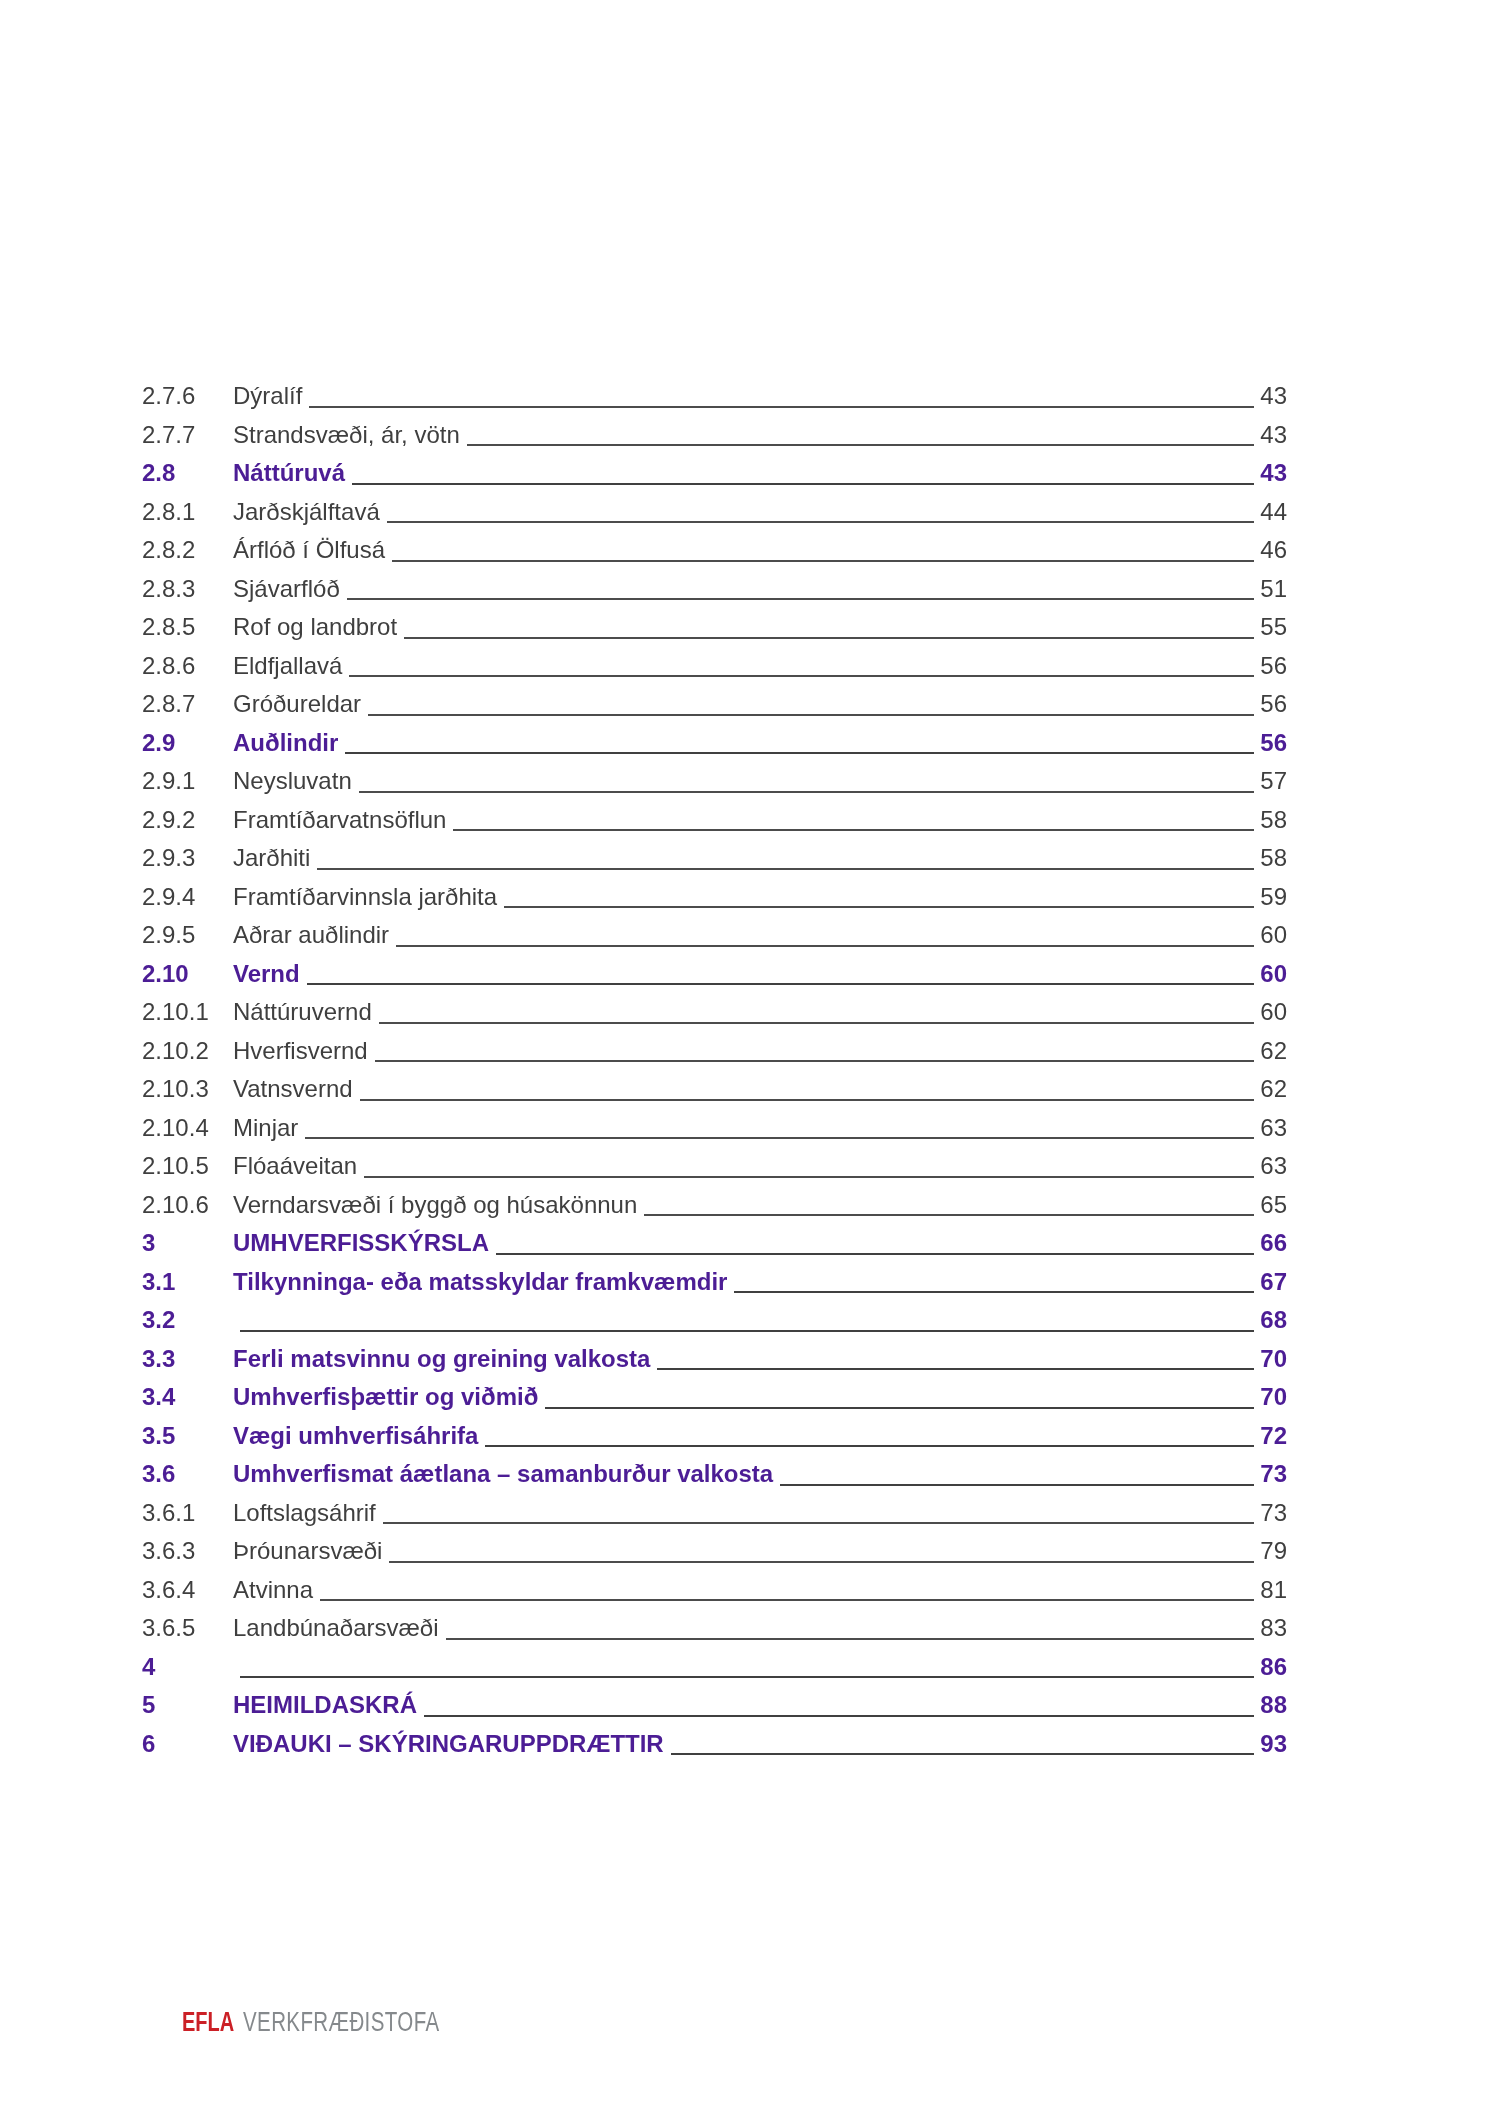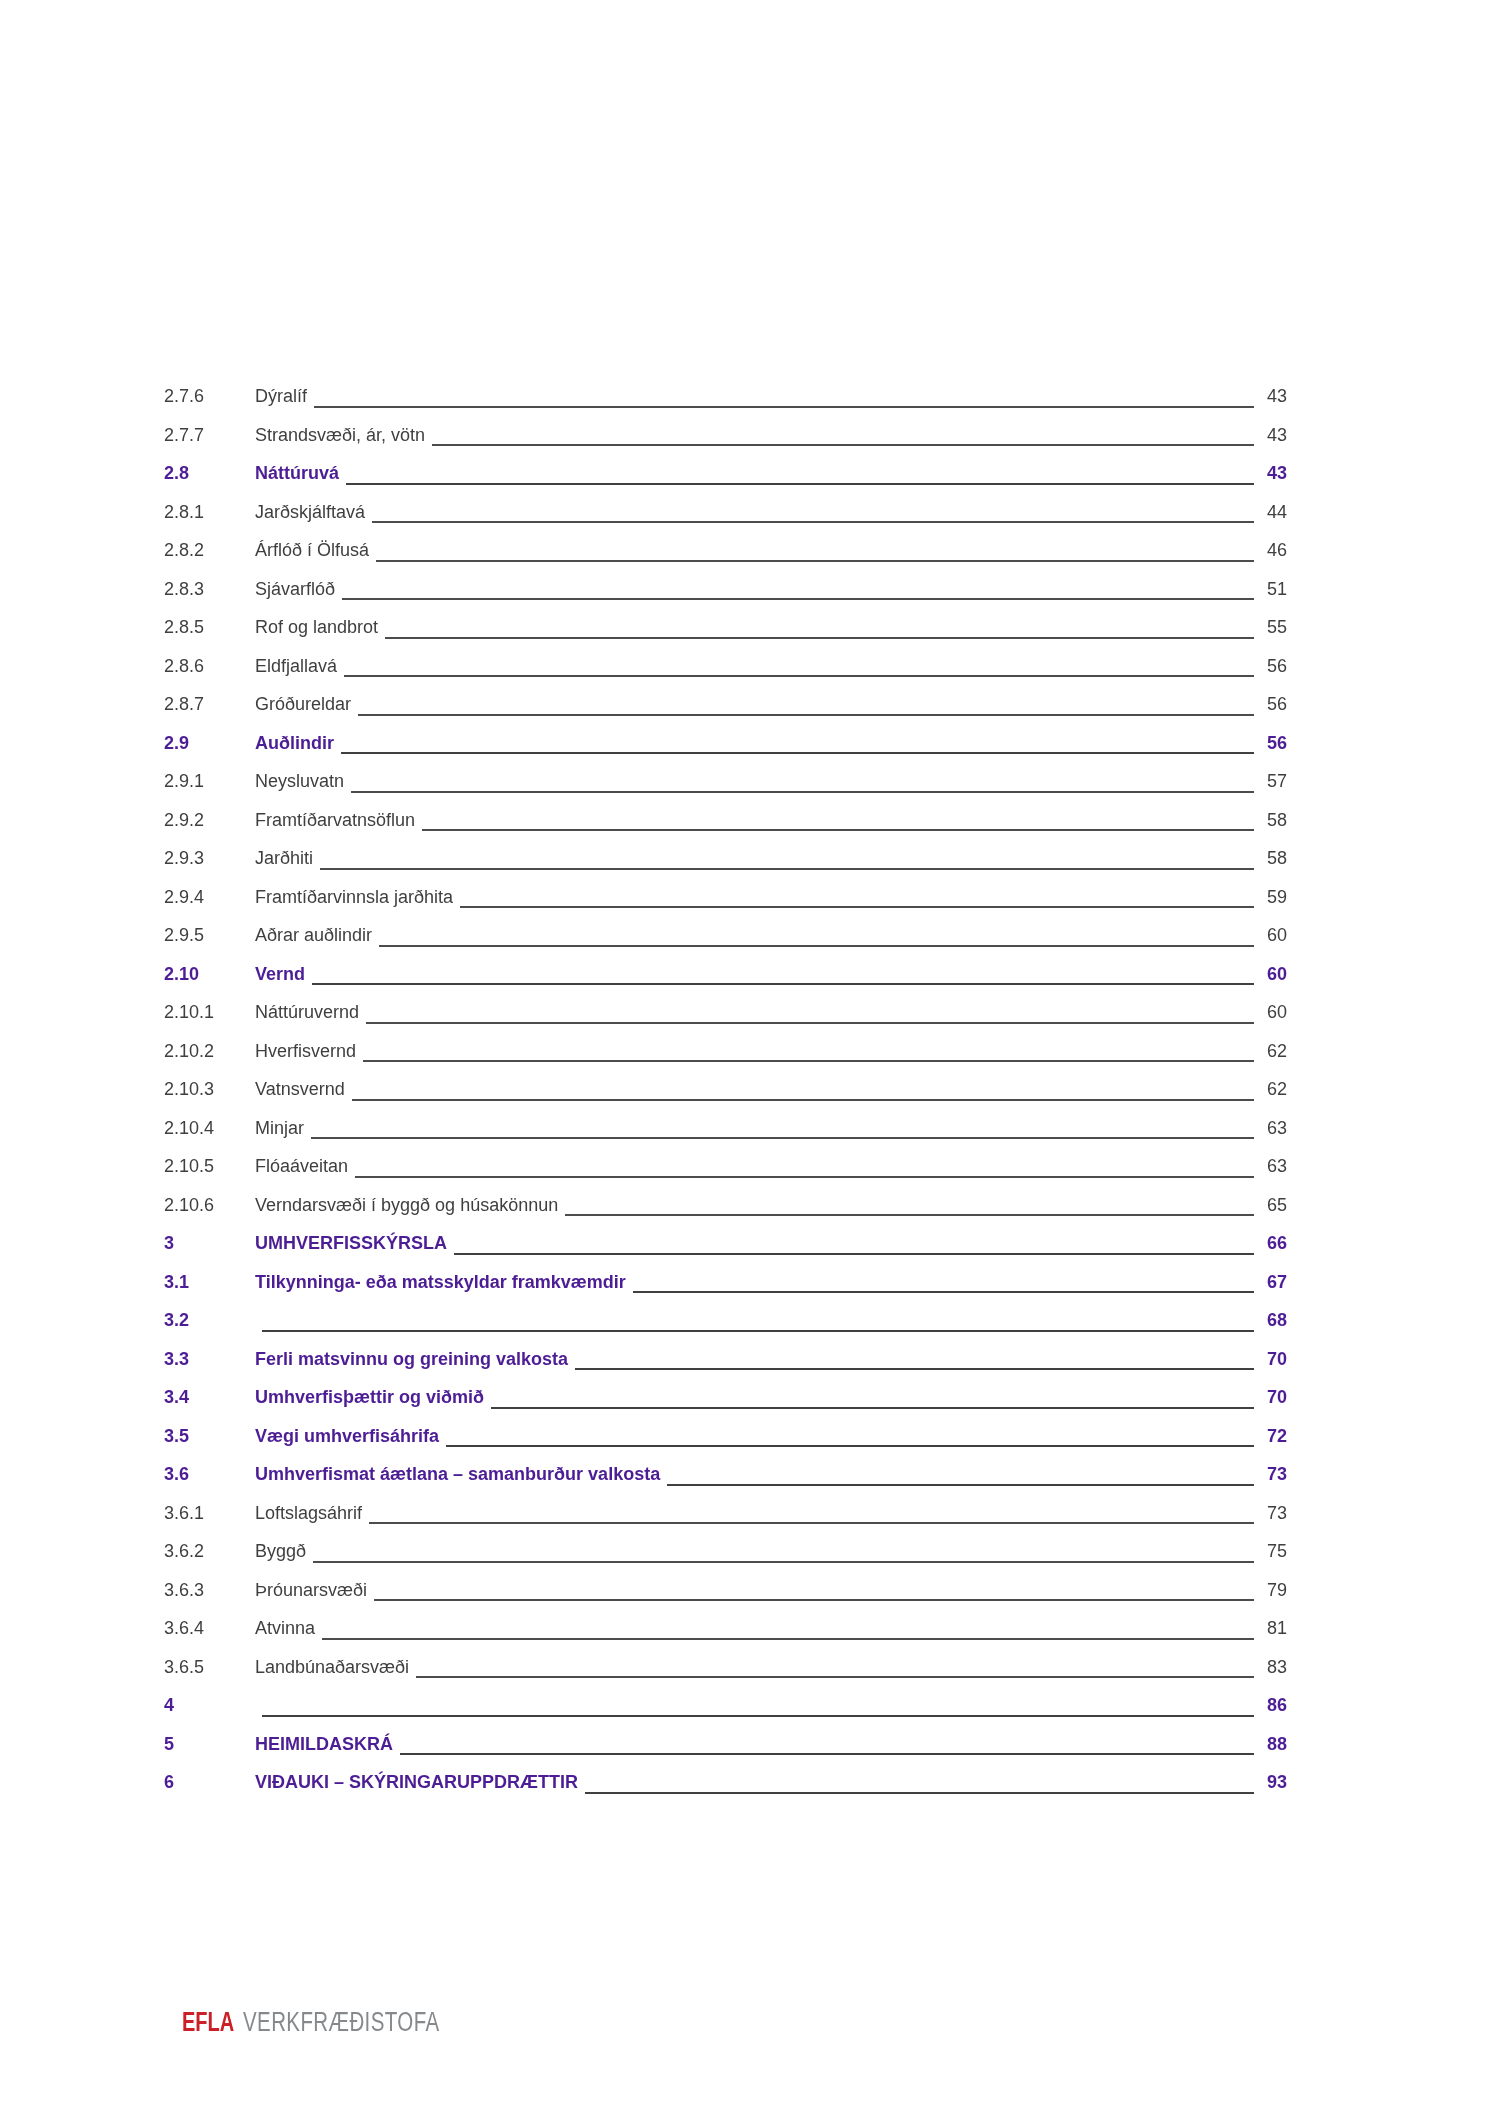--- a/index.html
+++ b/index.html
@@ -15,23 +15,22 @@
   .toc {
     position: absolute;
     left: 142px;
     top: 377px;
     width: 1145px;
   }
   .toc-row {
     display: flex;
     height: 38.5px;
     line-height: 38.5px;
-    font-size: 18px;
+    font-size: 24px;
     white-space: nowrap;
-    margin-left: 22px;
   }
   .toc-row.bold { font-weight: bold; color: #4c1d95; }
   .toc-row .num {
     flex: none;
     width: 91px;
   }
   .toc-row .title {
     flex: none;
     padding-right: 0;
   }
@@ -262,26 +261,20 @@
     <span class="leader"></span>
     <span class="page-num">73</span>
   </div>
     <div class="toc-row">
     <span class="num">3.6.1</span>
     <span class="title">Loftslagsáhrif</span>
     <span class="leader"></span>
     <span class="page-num">73</span>
   </div>
     <div class="toc-row">
-    <span class="num">3.6.2</span>
-    <span class="title">Byggð</span>
-    <span class="leader"></span>
-    <span class="page-num">75</span>
-  </div>
-    <div class="toc-row">
     <span class="num">3.6.3</span>
     <span class="title">Þróunarsvæði</span>
     <span class="leader"></span>
     <span class="page-num">79</span>
   </div>
     <div class="toc-row">
     <span class="num">3.6.4</span>
     <span class="title">Atvinna</span>
     <span class="leader"></span>
     <span class="page-num">81</span>

